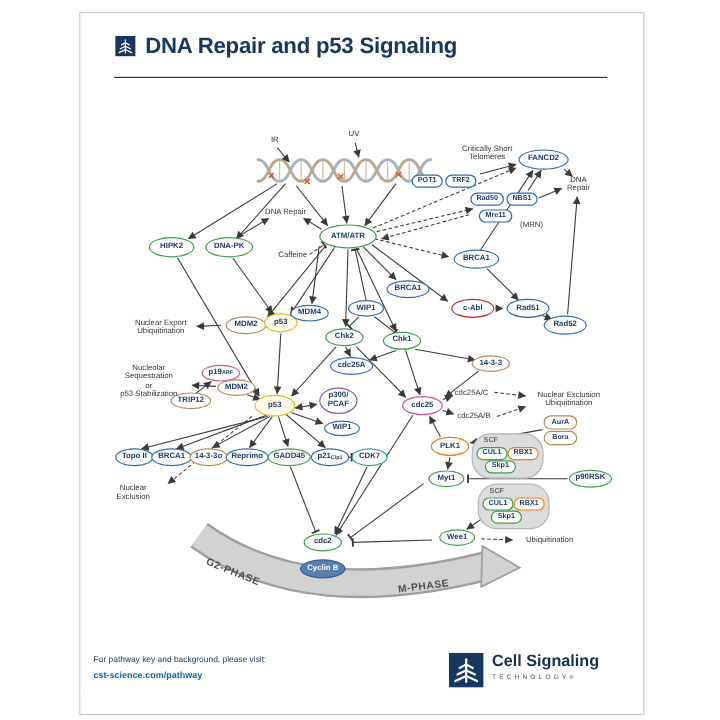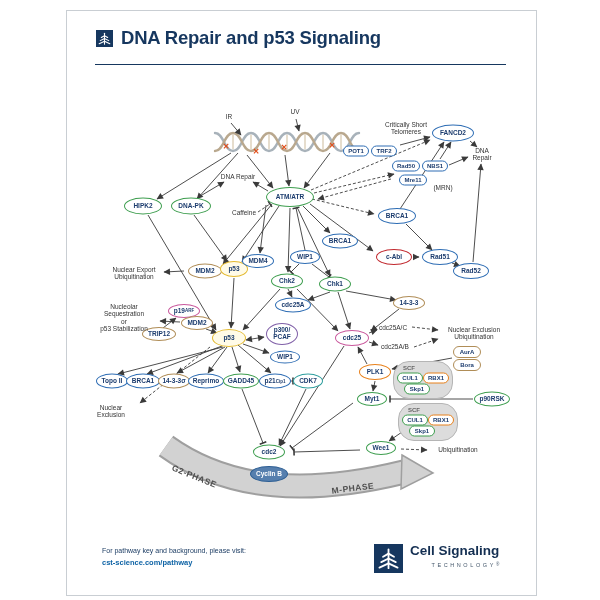--- a/index.html
+++ b/index.html
@@ -25,23 +25,23 @@
   .t-purple{border-color:#8060a8;}
   .t-red{border-color:#c1272d;}
   .t-teal{border-color:#2e9e9e;}
   .t-orange{border-color:#e8801a;}
   .t-bluefill{background:#567fae;border-color:#2e5f94;color:#fff;}
   .anno{position:absolute;transform:translate(-50%,-50%);font-size:6.5px;color:#333;text-align:center;line-height:1.15;white-space:nowrap;}
   .anno.phase{font-size:8.5px;font-weight:bold;color:#4f4f4f;letter-spacing:0.5px;}
   .anno.scf{font-size:6px;font-weight:bold;color:#666;}
   .xmark{position:absolute;transform:translate(-50%,-50%);color:#e04e1a;font-size:8px;font-weight:bold;line-height:1;}
   .scf-blob{position:absolute;transform:translate(-50%,-50%);background:#dcdcdc;border:1px solid #b5b5b5;border-radius:16px;}
-  .footer-left{position:absolute;left:102px;top:546px;font-size:7px;color:#16375f;line-height:1.5;}
+  .footer-left{position:absolute;left:78px;top:546px;font-size:7px;color:#16375f;line-height:1.5;}
   .footer-left a{display:block;font-size:7.5px;font-weight:bold;color:#0e63a5;text-decoration:none;cursor:pointer;}
-  .footer-brand{position:absolute;left:374px;top:544px;display:flex;align-items:flex-start;gap:7px;text-align:right;}
+  .footer-brand{position:absolute;left:374px;top:544px;display:flex;align-items:flex-start;gap:7px;}
   .brand-name{font-size:13.5px;font-weight:bold;color:#142f52;line-height:1.1;}
   .brand-sub{font-size:5.5px;letter-spacing:2.6px;color:#44576b;margin-top:3px;}
   .brand-sub .reg{font-size:4.5px;letter-spacing:0;vertical-align:top;}
   .ln{stroke:#3a3a3a;stroke-width:0.9;fill:none;}
   .dsh{stroke-dasharray:3 2;}
 </style>
 </head>
 <body>
 
 <div class="page"></div>

